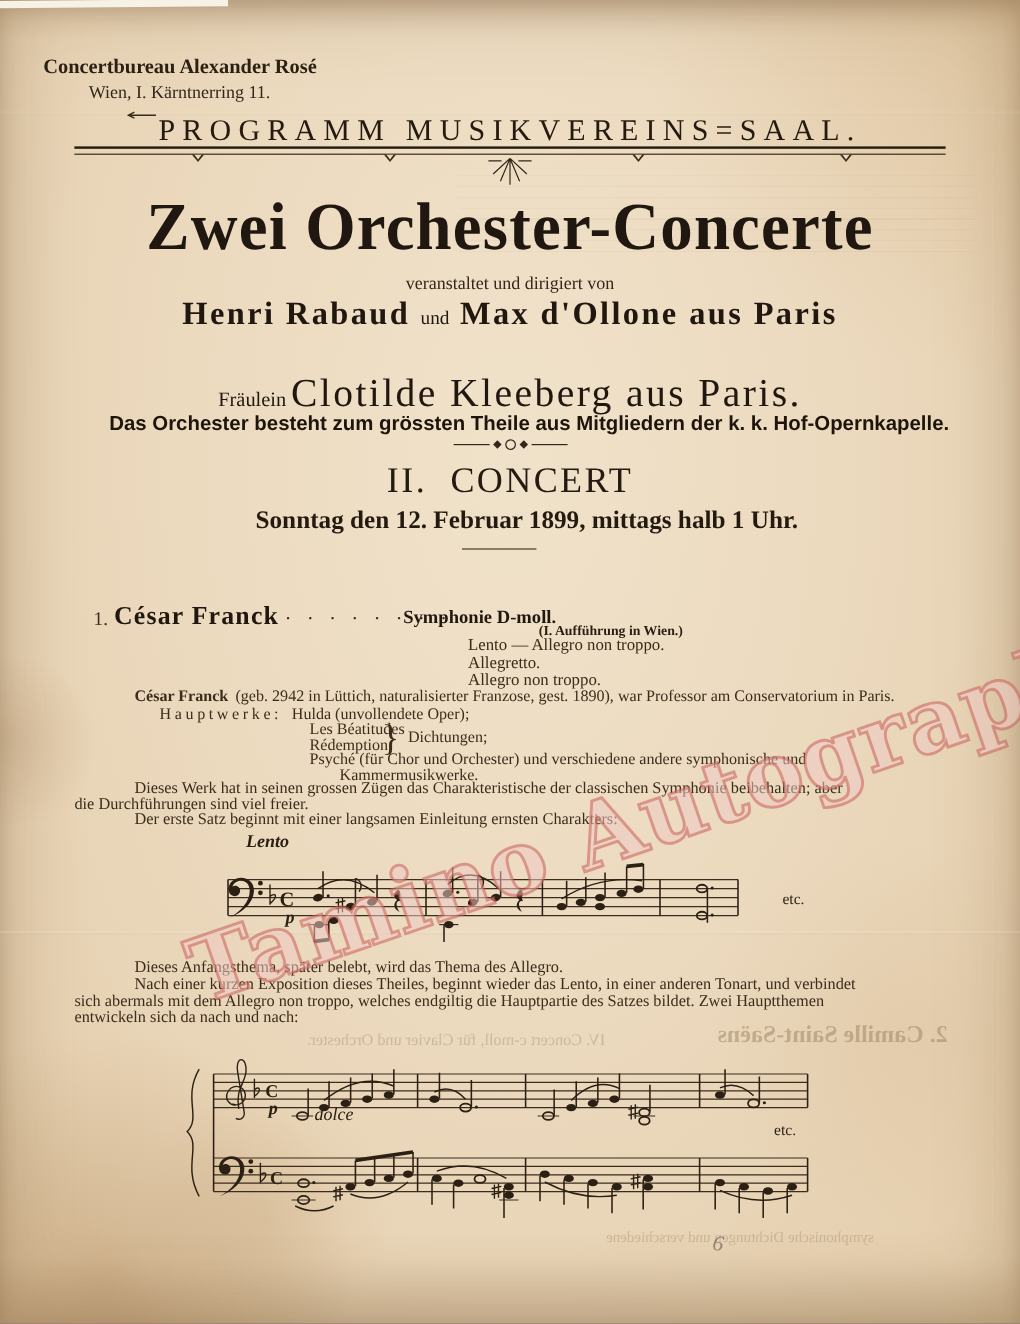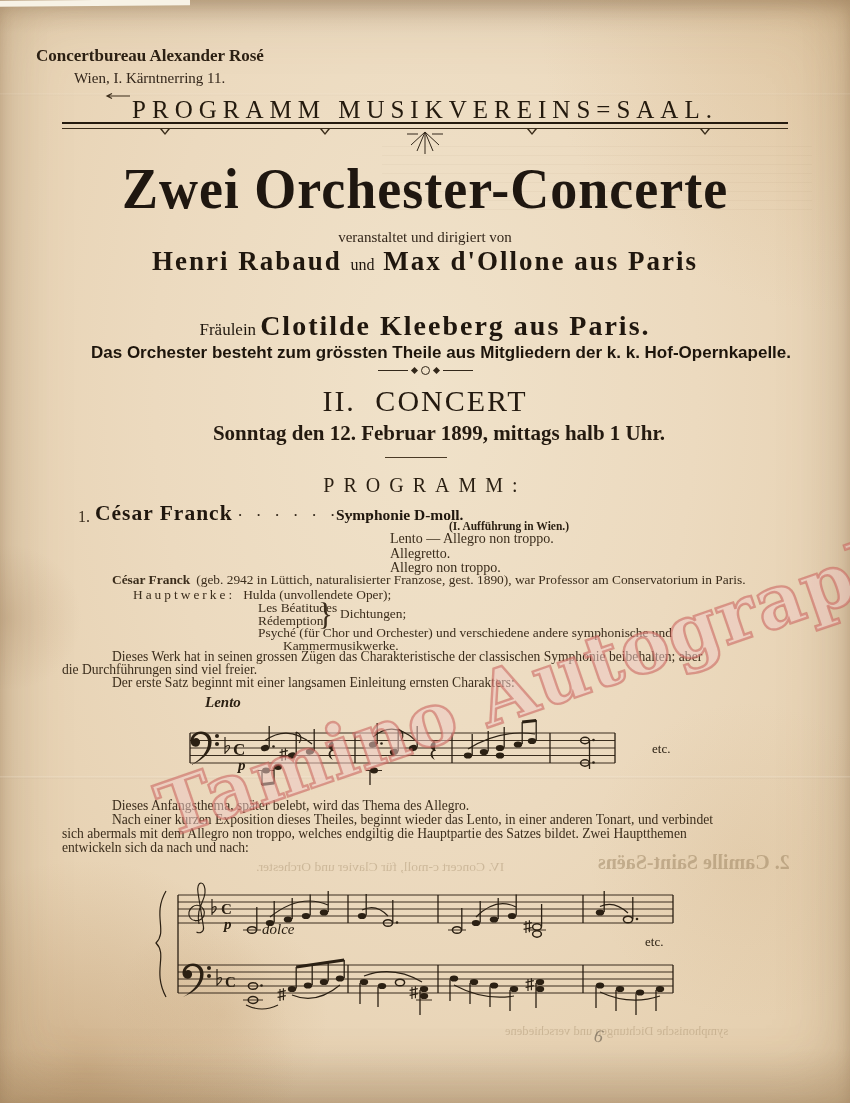--- a/index.html
+++ b/index.html
@@ -30,21 +30,21 @@
   .tri{width:0;height:0;border-left:5px solid transparent;border-right:5px solid transparent;border-top:6px solid #3a2c1a;top:129px;}
   .tri i{position:absolute;left:-3px;top:-6px;width:0;height:0;border-left:3px solid transparent;border-right:3px solid transparent;border-top:4px solid #e9d8bd;}
   
   .main-title{top:158px;font-size:54px;font-weight:bold;letter-spacing:1px;color:#1f1710;transform:scaleY(1.04);}
   .arranged{top:229px;font-size:15px;color:#33261a;}
   .conductors{top:246px;font-size:27px;font-weight:bold;letter-spacing:2px;color:#20170e;}
   .conductors .small-und{font-size:16px;font-weight:normal;letter-spacing:0;}
   .participation{top:293px;font-size:15px;color:#33261a;}
   .soloist{top:310px;color:#20170e;}
   .soloist .pfx{font-size:17px;}
-  .soloist .nm{font-size:28px;font-weight:bold;letter-spacing:2px;text-align:right;}
+  .soloist .nm{font-size:33px;font-weight:normal;letter-spacing:2px;text-align:right;}
   .orch-note{top:343px;font-family:"Liberation Sans","DejaVu Sans",sans-serif;font-size:17px;font-weight:bold;color:#1d150c;margin-left:32px;}
   .ornament{top:366px;display:flex;justify-content:center;align-items:center;gap:4px;left:0;right:0;}
   .orn-line{width:30px;height:1.5px;background:#32271a;}
   .orn-d{width:5px;height:5px;background:#32271a;transform:rotate(45deg);}
   .orn-c{width:7px;height:7px;border:1.6px solid #32271a;border-radius:50%;}
   
   .concert-heading{top:384px;font-size:30px;letter-spacing:2px;word-spacing:10px;color:#241a10;}
   .concert-date{top:421px;font-size:21px;font-weight:bold;color:#241a10;margin-left:28px;}
   .short-rule{top:457px;left:385px;width:62px;border-top:1.6px solid #4a3a26;}
   
@@ -137,21 +137,20 @@
       <span class="orn-d"></span>
       <span class="orn-c"></span>
       <span class="orn-d"></span>
       <span class="orn-line"></span>
   </div>
 
   <div class="abs ctr concert-heading">II. CONCERT</div>
   <div class="abs ctr concert-date">Sonntag den 12. Februar 1899, mittags halb 1 Uhr.</div>
   <div class="abs short-rule"></div>
 
-  <div class="abs ctr prog-heading">PROGRAMM:</div>
   <span class="abs pl-num">1.</span>
   <span class="abs pl-composer">César Franck</span>
   <span class="abs pl-dots">. . . . . . . .</span>
   <span class="abs pl-work">Symphonie D-moll.</span>
   <span class="abs pl-premiere">(I. Aufführung in Wien.)</span>
   <div class="abs mv" style="top:531px">Lento — Allegro non troppo.</div>
   <div class="abs mv" style="top:546px">Allegretto.</div>
   <div class="abs mv" style="top:560px">Allegro non troppo.</div>
 
   <div class="abs body-line" style="top:572px;left:112px">

